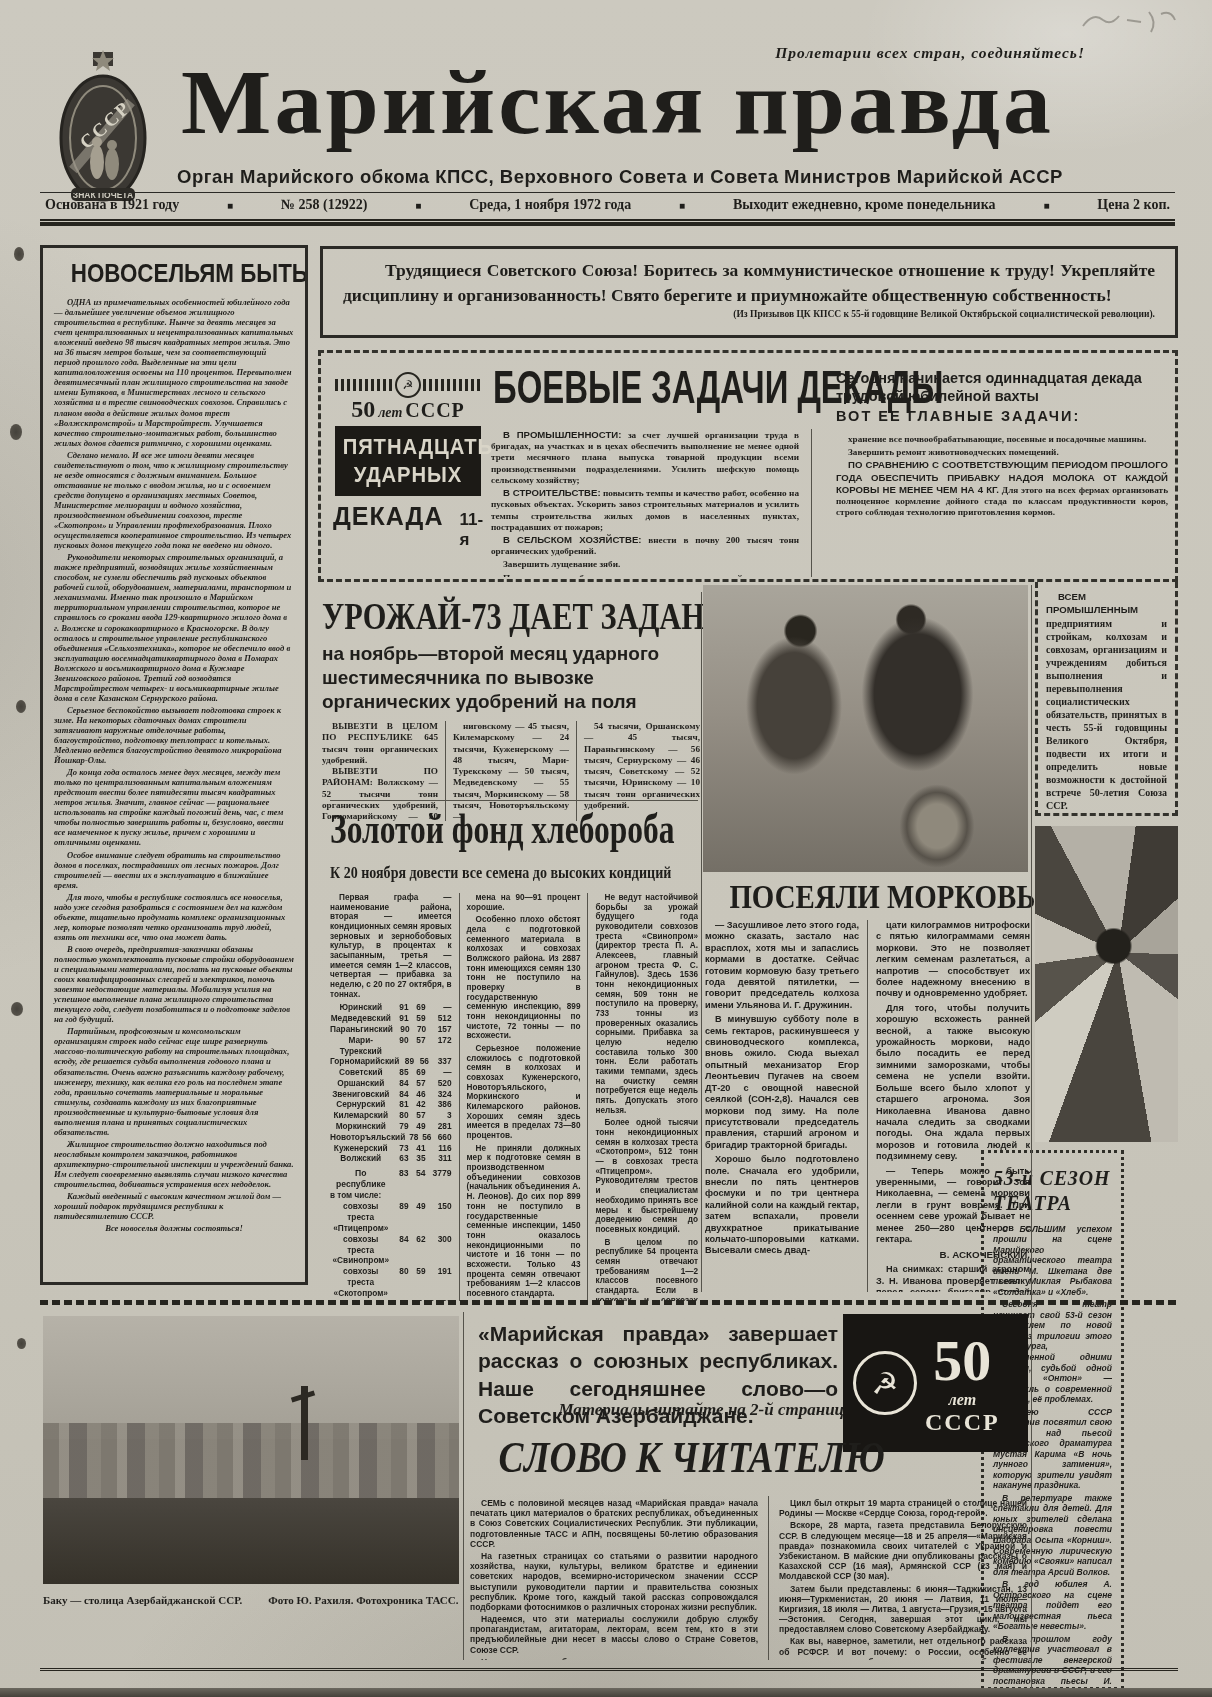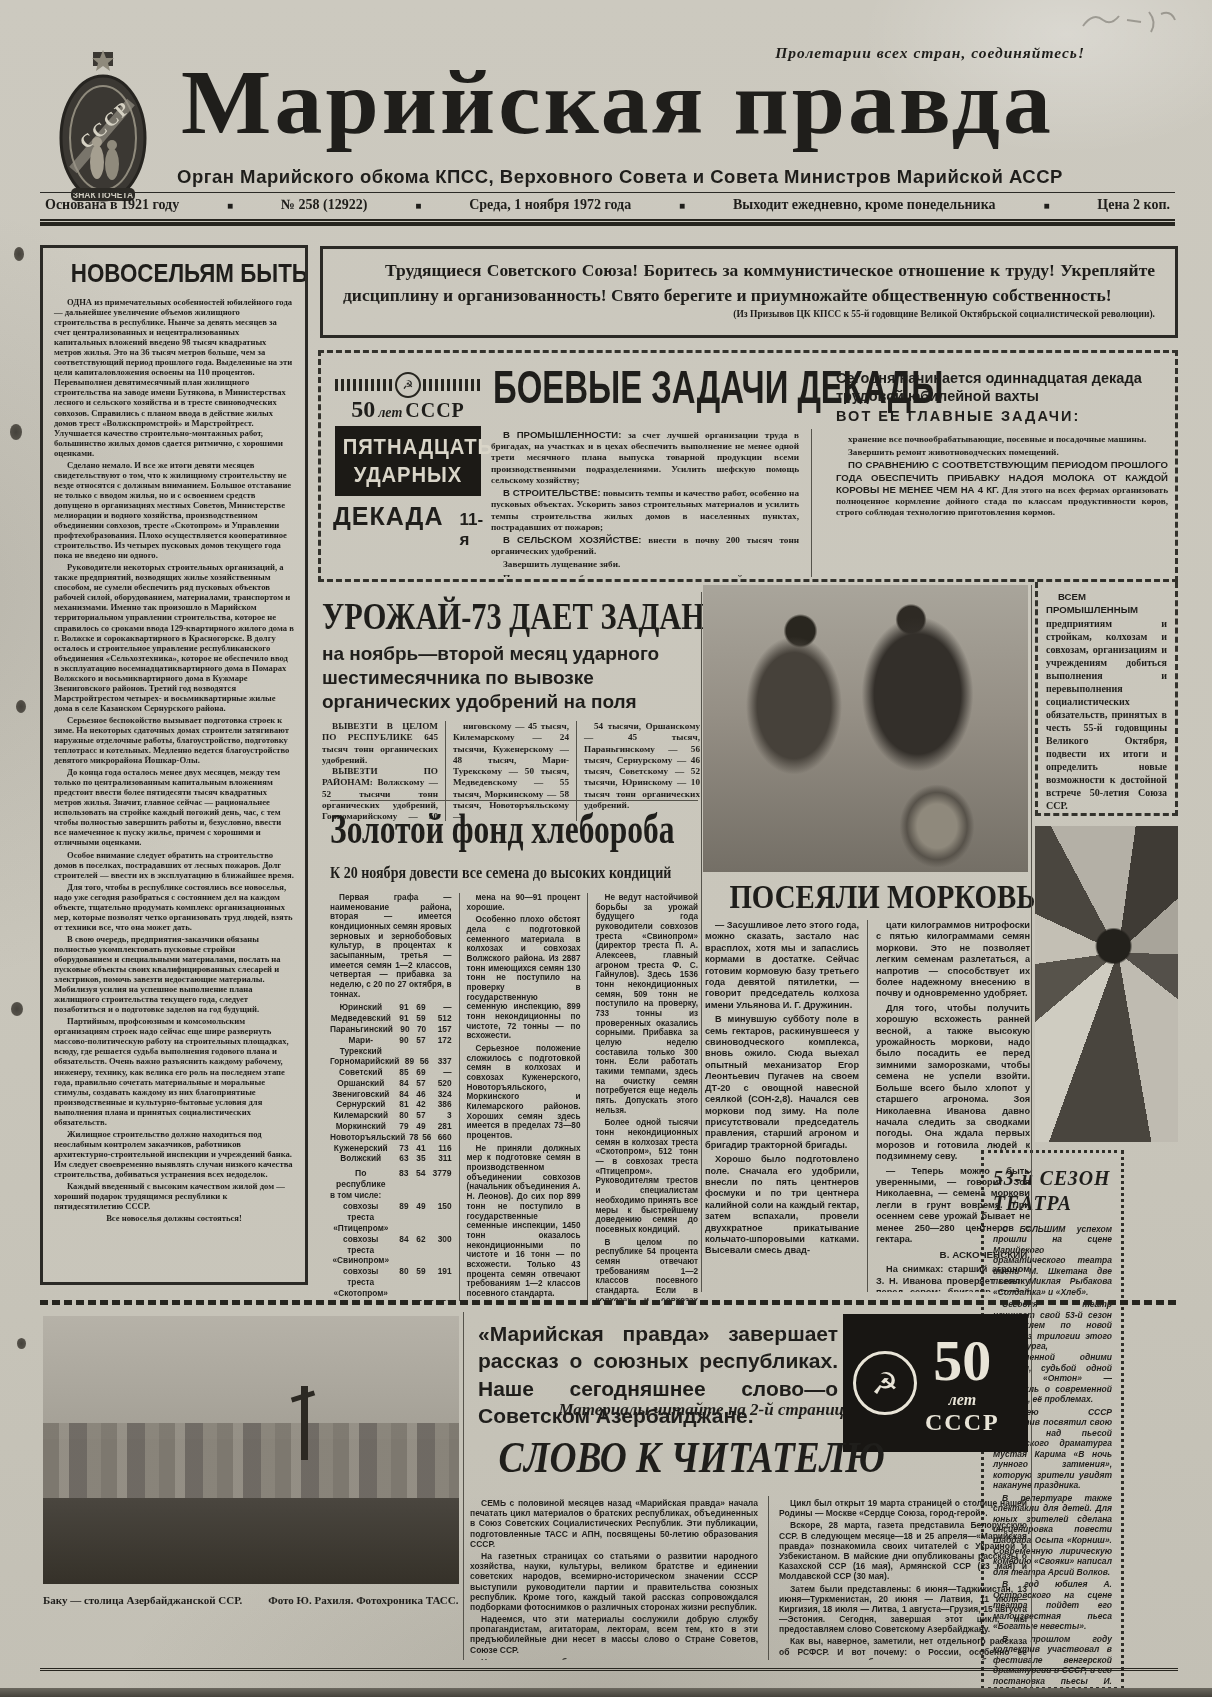--- a/index.html
+++ b/index.html
@@ -22,21 +22,21 @@
   .masthead{left:140px;top:56px;width:955px;height:108px;text-align:center;font-size:92px;line-height:1.0;letter-spacing:3px;white-space:nowrap;transform:scaleX(1.04);transform-origin:center;}
   .subtitle{left:120px;top:166px;width:1000px;text-align:center;font-size:18.5px;letter-spacing:.5px;}
   .rule-thin{left:40px;top:192px;width:1135px;height:1px;background:#2b2a26;}
   .dateline{left:45px;top:197px;width:1125px;display:flex;justify-content:space-between;align-items:center;font-size:14px;font-weight:bold;}
   .dateline .sq{font-size:10px;}
   .rule-double{left:40px;top:219px;width:1135px;height:7px;border-top:2px solid #26251f;border-bottom:4px solid #26251f;box-sizing:border-box;}
 
   
   .editorial{left:40px;top:245px;width:268px;height:1040px;border:3px solid #2b2a26;box-sizing:border-box;padding:8px 11px;background:rgba(255,255,255,.04);}
   .editorial h2{margin:2px 0 8px;text-align:center;font-size:26px;white-space:nowrap;transform:scaleX(.86);transform-origin:center;}
-  .editorial p{margin:0 0 2px;text-indent:13px;font-size:8.6px;line-height:1.17;}
+  .editorial p{margin:0 0 2px;text-indent:13px;font-size:8.6px;line-height:1.17;font-style:italic;}
   .editorial p:last-of-type{text-align:center;text-indent:0;}
 
   
   .callout{left:320px;top:246px;width:858px;height:92px;border:3px solid #2b2a26;box-sizing:border-box;padding:9px 20px 5px;}
   .callout .txt{font-size:17.5px;line-height:1.4;text-indent:42px;text-align:justify;}
   .callout .src{font-size:9.5px;text-align:right;margin-top:2px;}
 
   
   .decade{left:318px;top:350px;width:860px;height:232px;border:3px dashed #33322c;box-sizing:border-box;}
   .badge{position:absolute;left:14px;top:22px;width:146px;}

